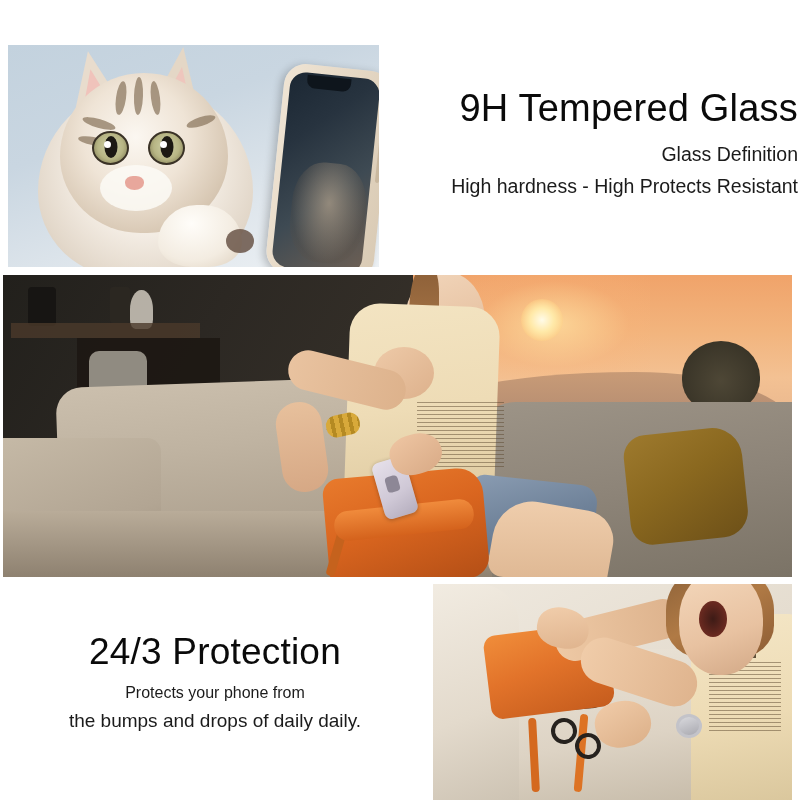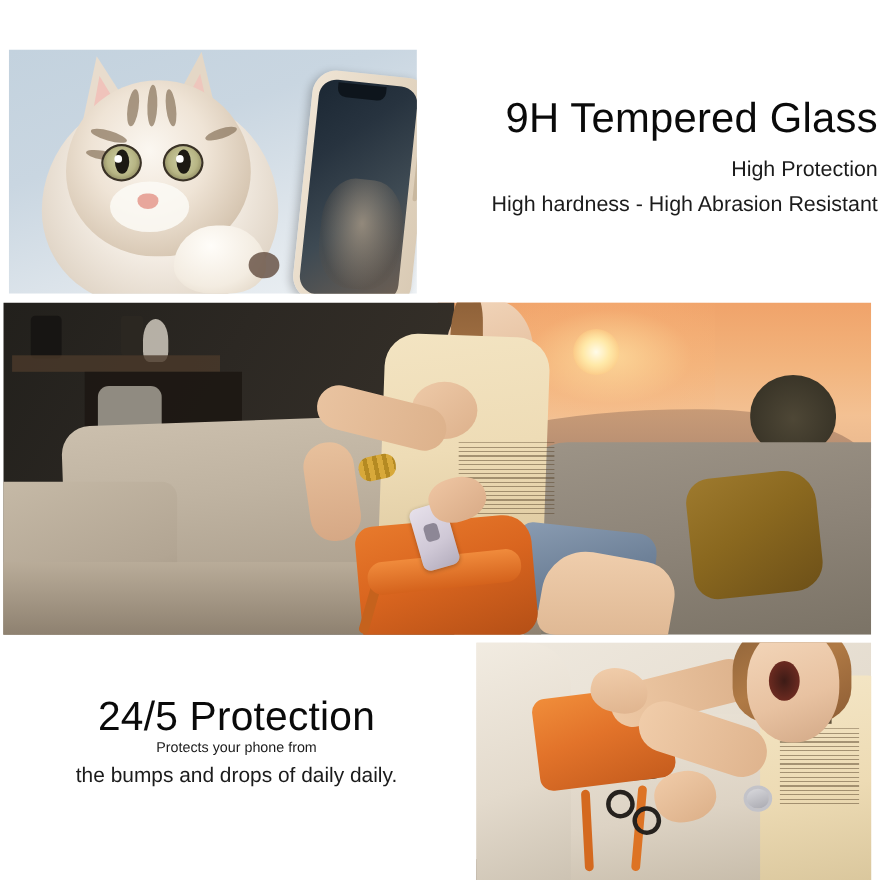--- a/index.html
+++ b/index.html
@@ -228,21 +228,21 @@
     border-radius: 50%; border: 3px solid #c3c3c9; }
 
   
   .txt-block { position: absolute; text-align: center; color: #0d0d0d; }
   #text-top { left: 386px; top: 88px; width: 412px; text-align: right; }
   #text-bottom { left: 10px; top: 632px; width: 410px; }
   .headline { font-size: 38px; font-weight: 400; line-height: 1.08; letter-spacing: .2px; color: #0a0a0a; }
   .sub1 { font-size: 19.5px; font-weight: 400; margin-top: 14px; color: #1b1b1b; }
   .sub2 { font-size: 19.5px; font-weight: 400; margin-top: 9px; color: #1b1b1b; }
   #text-bottom .headline { font-size: 37px; }
-  #text-bottom .sub1 { margin-top: 0; font-size: 13px; }
+  #text-bottom .sub1 { margin-top: 12px; font-size: 16px; }
   #text-bottom .sub2 { margin-top: 8px; font-size: 19px; }
 </style>
 </head>
 <body>
 
 <div class="page">
 
   <div class="panel" id="panel-cat">
     <div class="cat-scene">
       <div class="cat-body"></div>
@@ -272,22 +272,22 @@
       <div class="phone-body"></div>
       <div class="phone-screen"></div>
       <div class="phone-refl"></div>
       <div class="phone-notch"></div>
       <div class="phone-btn"></div>
     </div>
   </div>
 
   <div class="txt-block" id="text-top">
     <div class="headline">9H Tempered Glass</div>
-    <div class="sub1">High Protection</div>
-    <div class="sub2">High hardness - High Abrasion Resistant</div>
+    <div class="sub1">Glass Definition</div>
+    <div class="sub2">High hardness - High Protects Resistant</div>
   </div>
 
   <div class="panel" id="panel-sofa">
     <div class="sunset-sky"></div>
     <div class="sun-glow"></div>
     <div class="sun"></div>
     <div class="hills"></div>
     <div class="tree"></div>
     <div class="sofa-right"></div>
     <div class="pillow"></div>
@@ -315,21 +315,21 @@
     <div class="leg"></div>
     <div class="bag-mid"></div>
     <div class="bag-strap"></div>
     <div class="bag-flap"></div>
     <div class="phone-mid"></div>
     <div class="phone-mid-cam"></div>
     <div class="hand-mid"></div>
   </div>
 
   <div class="txt-block" id="text-bottom">
-    <div class="headline">24/5 Protection</div>
+    <div class="headline">24/3 Protection</div>
     <div class="sub1">Protects your phone from</div>
     <div class="sub2">the bumps and drops of daily daily.</div>
   </div>
 
   <div class="panel" id="panel-shock">
     <div class="br-bg"></div>
     <div class="br-floor"></div>
     <div class="br-seat"></div>
     <div class="br-sofa-arm"></div>
     <div class="br-bag-strap"></div>

